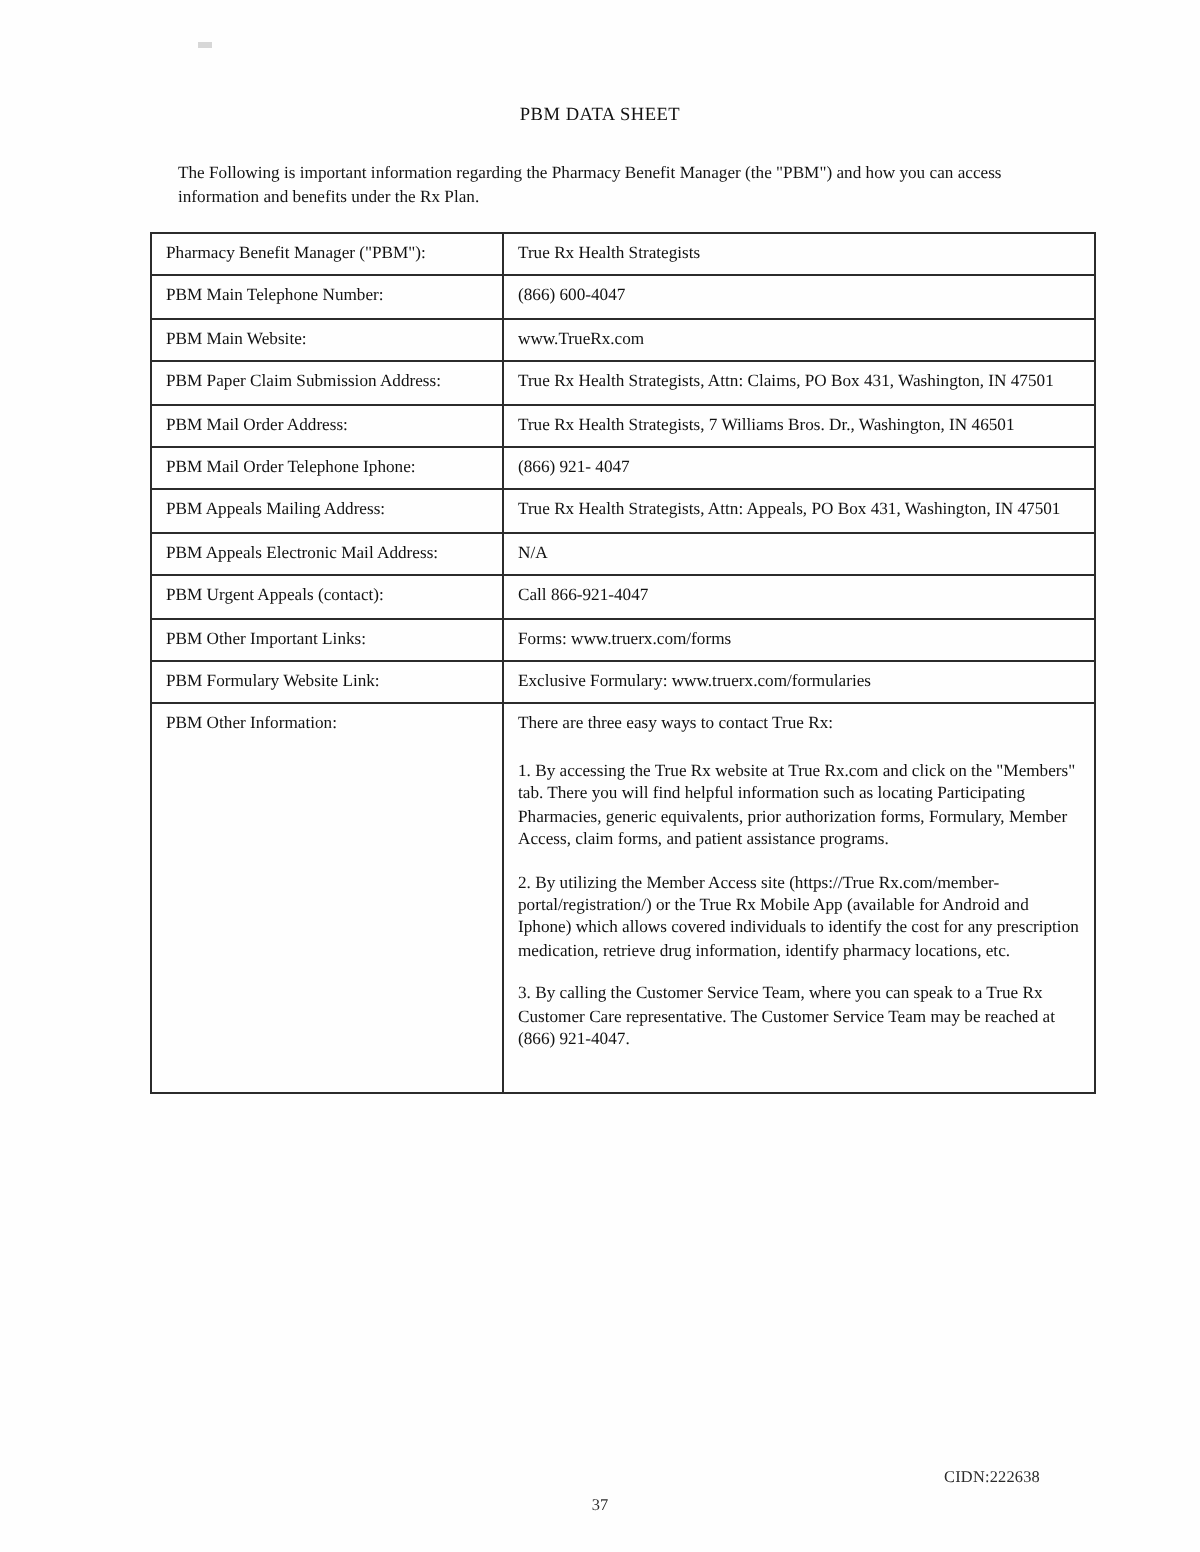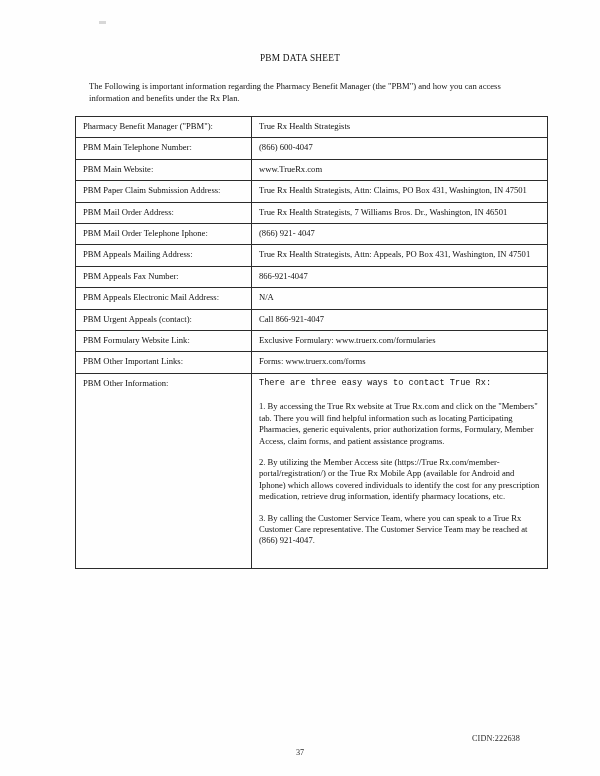--- a/index.html
+++ b/index.html
@@ -83,21 +83,20 @@
   }
 
   td.info-cell p {
     margin: 0 0 10px 0;
   }
   td.info-cell p:last-child {
     margin-bottom: 16px;
   }
   td.info-cell .lead {
     margin-bottom: 12px;
-    font-family: Liberation Mono, monospace;
   }
 
   .footer-page {
     position: absolute;
     left: 0;
     right: 0;
     top: 748px;
     text-align: center;
     font-size: 8.2px;
     color: #2a2a2a;
@@ -146,38 +145,34 @@
       </tr>
       <tr>
         <td class="label">PBM Mail Order Telephone Iphone:</td>
         <td class="value">(866) 921- 4047</td>
       </tr>
       <tr>
         <td class="label">PBM Appeals Mailing Address:</td>
         <td class="value">True Rx Health Strategists, Attn: Appeals, PO Box 431, Washington, IN 47501</td>
       </tr>
       <tr>
-        <td class="label">PBM Appeals Fax Number:</td>
-        <td class="value">866-921-4047</td>
-      </tr>
-      <tr>
         <td class="label">PBM Appeals Electronic Mail Address:</td>
         <td class="value">N/A</td>
       </tr>
       <tr>
         <td class="label">PBM Urgent Appeals (contact):</td>
         <td class="value">Call 866-921-4047</td>
       </tr>
       <tr>
+        <td class="label">PBM Other Important Links:</td>
+        <td class="value">Forms: www.truerx.com/forms</td>
+      </tr>
+      <tr>
         <td class="label">PBM Formulary Website Link:</td>
         <td class="value">Exclusive Formulary: www.truerx.com/formularies</td>
-      </tr>
-      <tr>
-        <td class="label">PBM Other Important Links:</td>
-        <td class="value">Forms: www.truerx.com/forms</td>
       </tr>
       <tr>
         <td class="label">PBM Other Information:</td>
         <td class="value info-cell">
           <p class="lead">There are three easy ways to contact True Rx:</p>
           <p>1. By accessing the True Rx website at True Rx.com and click on the "Members" tab. There you will find helpful information such as locating Participating Pharmacies, generic equivalents, prior authorization forms, Formulary, Member Access, claim forms, and patient assistance programs.</p>
           <p>2. By utilizing the Member Access site (https://True Rx.com/member-portal/registration/) or the True Rx Mobile App (available for Android and Iphone) which allows covered individuals to identify the cost for any prescription medication, retrieve drug information, identify pharmacy locations, etc.</p>
           <p>3. By calling the Customer Service Team, where you can speak to a True Rx Customer Care representative. The Customer Service Team may be reached at (866) 921-4047.</p>
         </td>
       </tr>

